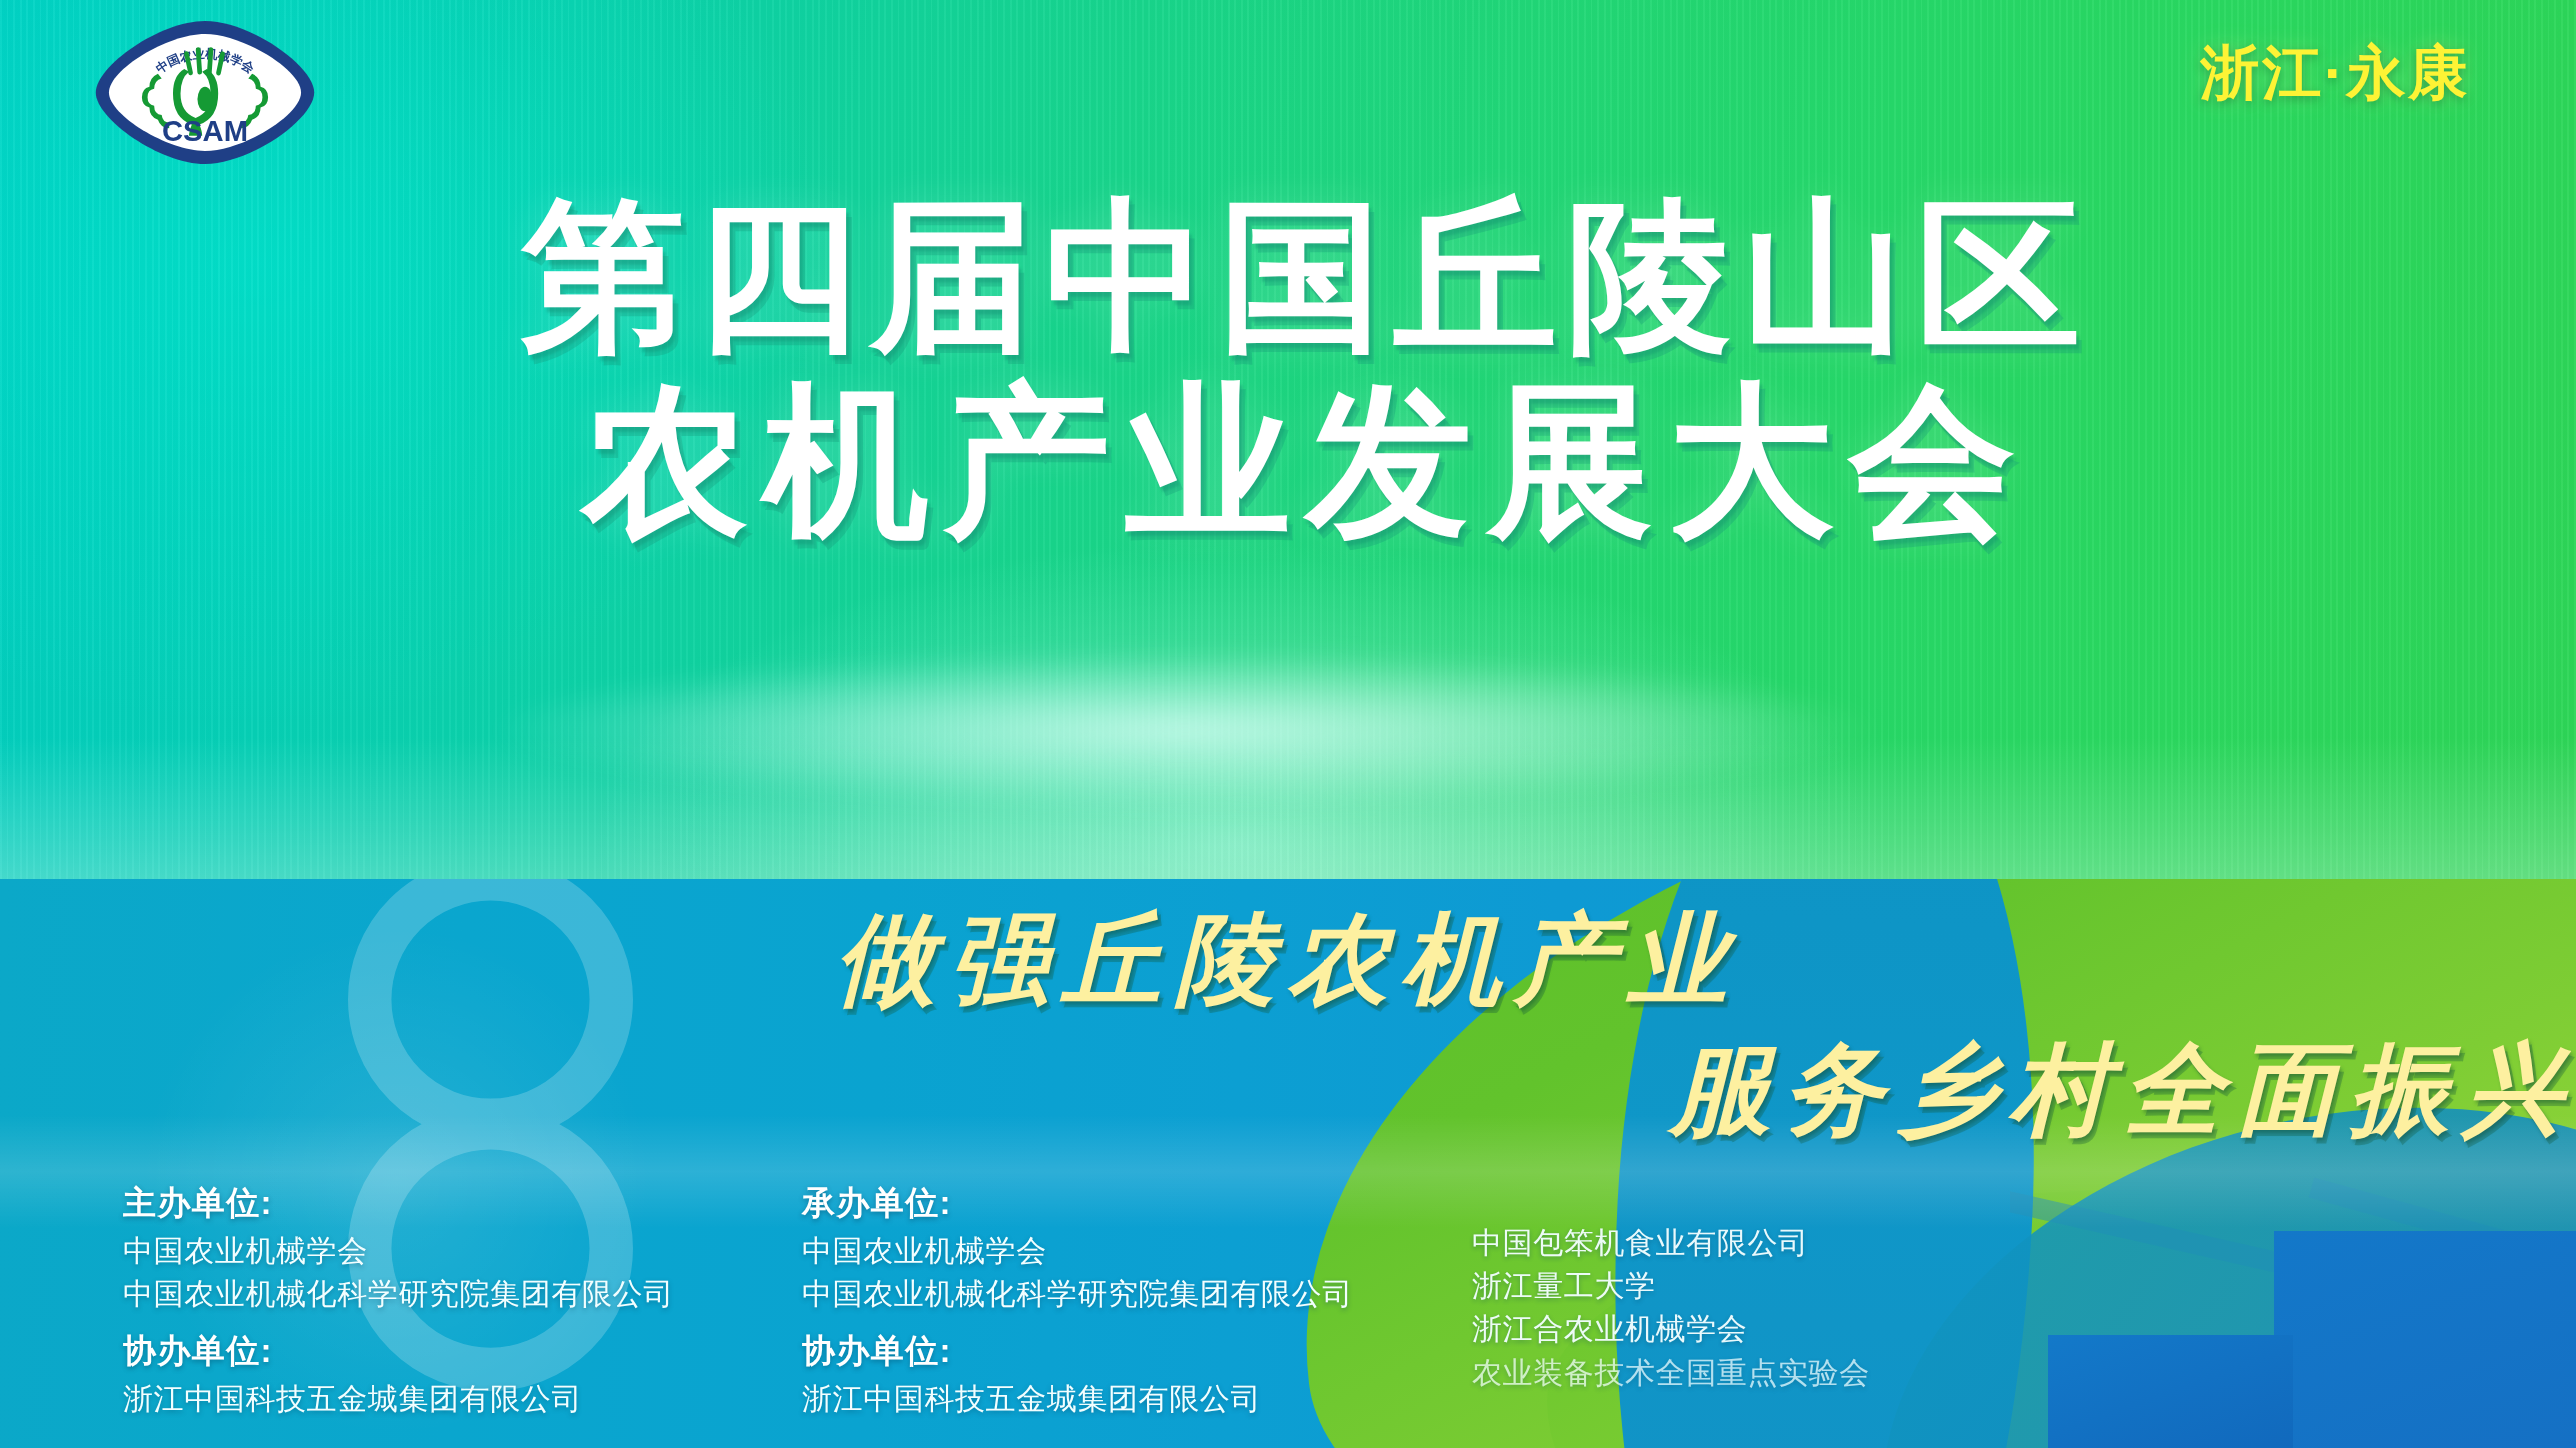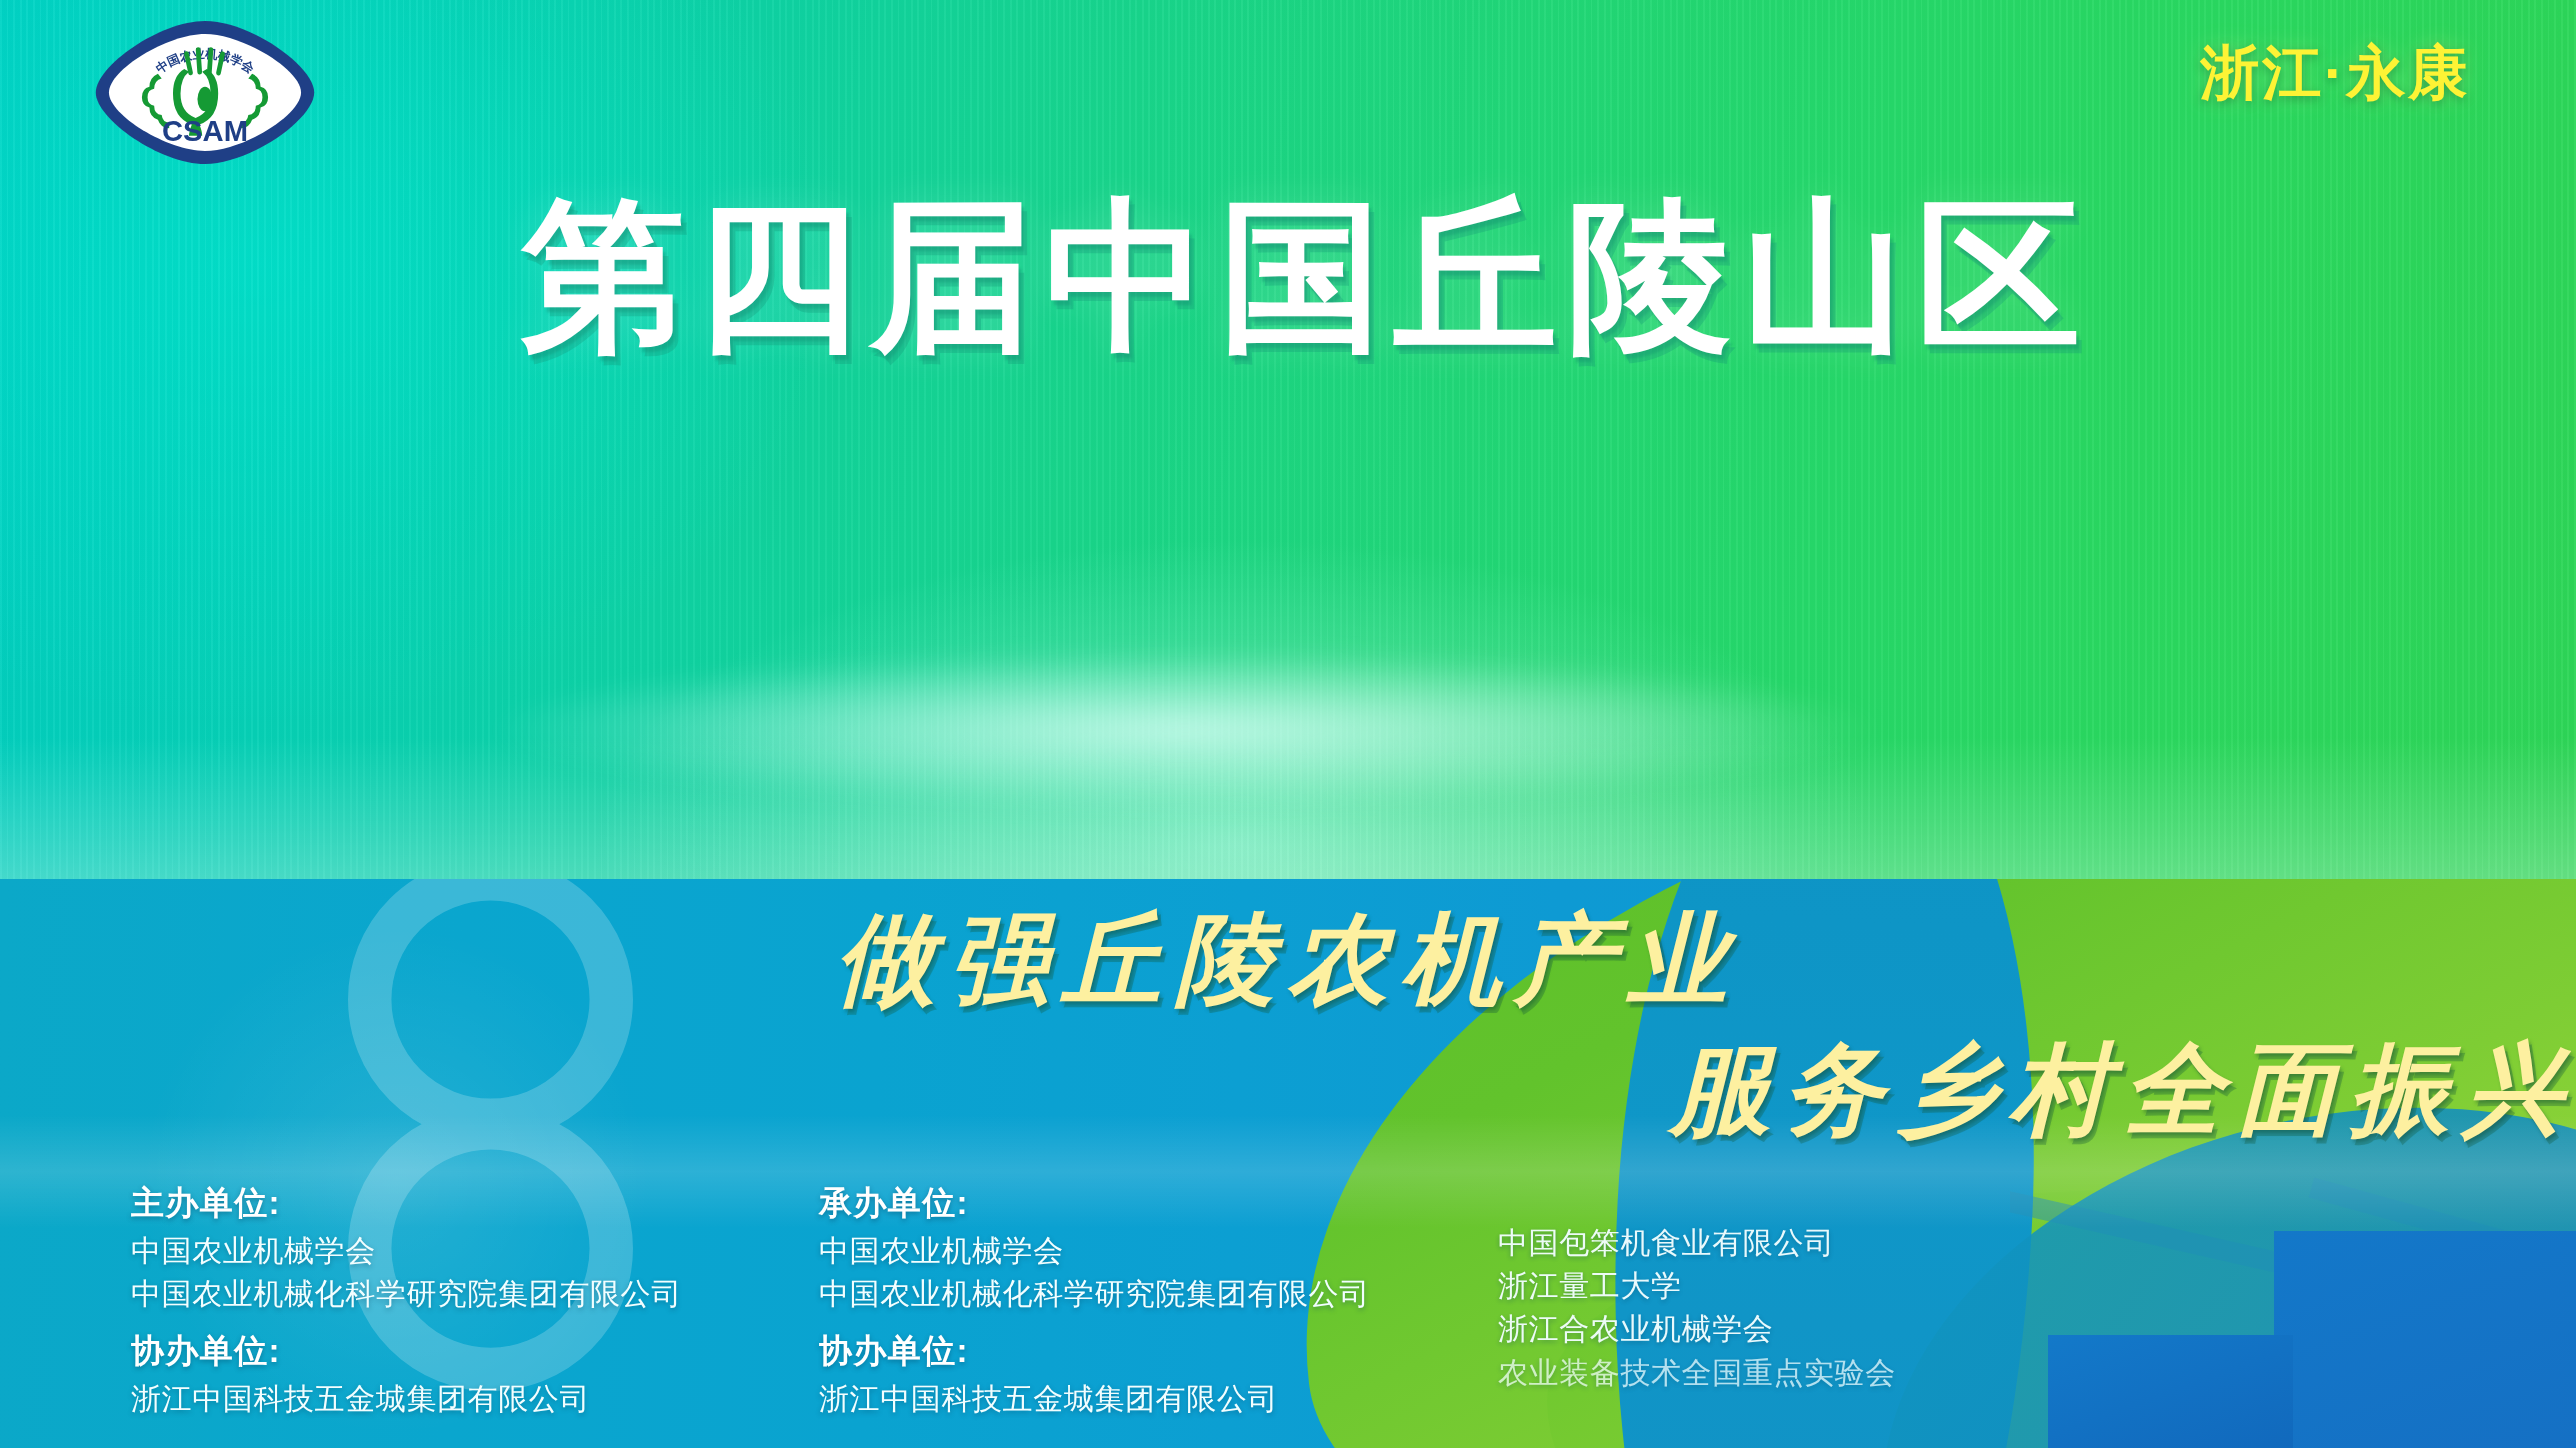--- a/index.html
+++ b/index.html
@@ -161,22 +161,22 @@
     letter-spacing:13.2px;
     white-space:nowrap;
     text-shadow:
       3.8px 5.7px 0 rgba(20,90,60,.30),
       1.9px 2.8px 3.8px rgba(15,70,50,.40);
   }
   .slogan-line.s2{ padding-left:84px;text-align:right; }
 
   
   .sponsors{
-    position:absolute; left:131px; top:300px; width:2246px;
-    display:flex; gap:9px;
+    position:absolute; left:123px; top:300px; width:2246px;
+    display:flex; gap:0;
   }
   .spon-col{ flex:0 0 auto; }
   .spon-col.c1{ width:679px; }
   .spon-col.c2{ width:670px; }
   .spon-col.c3{ width:849px; padding-top:42px; }
   .spon-head{
     font-size:33px; font-weight:bold; color:#ffffff;
     letter-spacing:1.4px; line-height:1.45;
     text-shadow:0 1.9px 5.7px rgba(0,60,90,.45);
     margin-bottom:1.9px;
@@ -228,20 +228,21 @@
         </g>
 
         <text x="120" y="132" text-anchor="middle" font-size="31" font-weight="bold" fill="#1f3f86" font-family="Liberation Sans, sans-serif">CSAM</text>
       </svg>
     </div>
 
     <div class="location">浙江·永康</div>
 
     <div class="title-wrap">
       <div class="title-line l1">第四届中国丘陵山区</div>
+      <div class="title-line l2">农机产业发展大会</div>
     </div>
   </div>
 
   <div class="bottom-band">
     <div class="blob-green"></div>
     <div class="blob-green2"></div>
     <div class="leaf-blue"></div>
     <div class="swoosh"></div>
 
     <div class="lineart">

